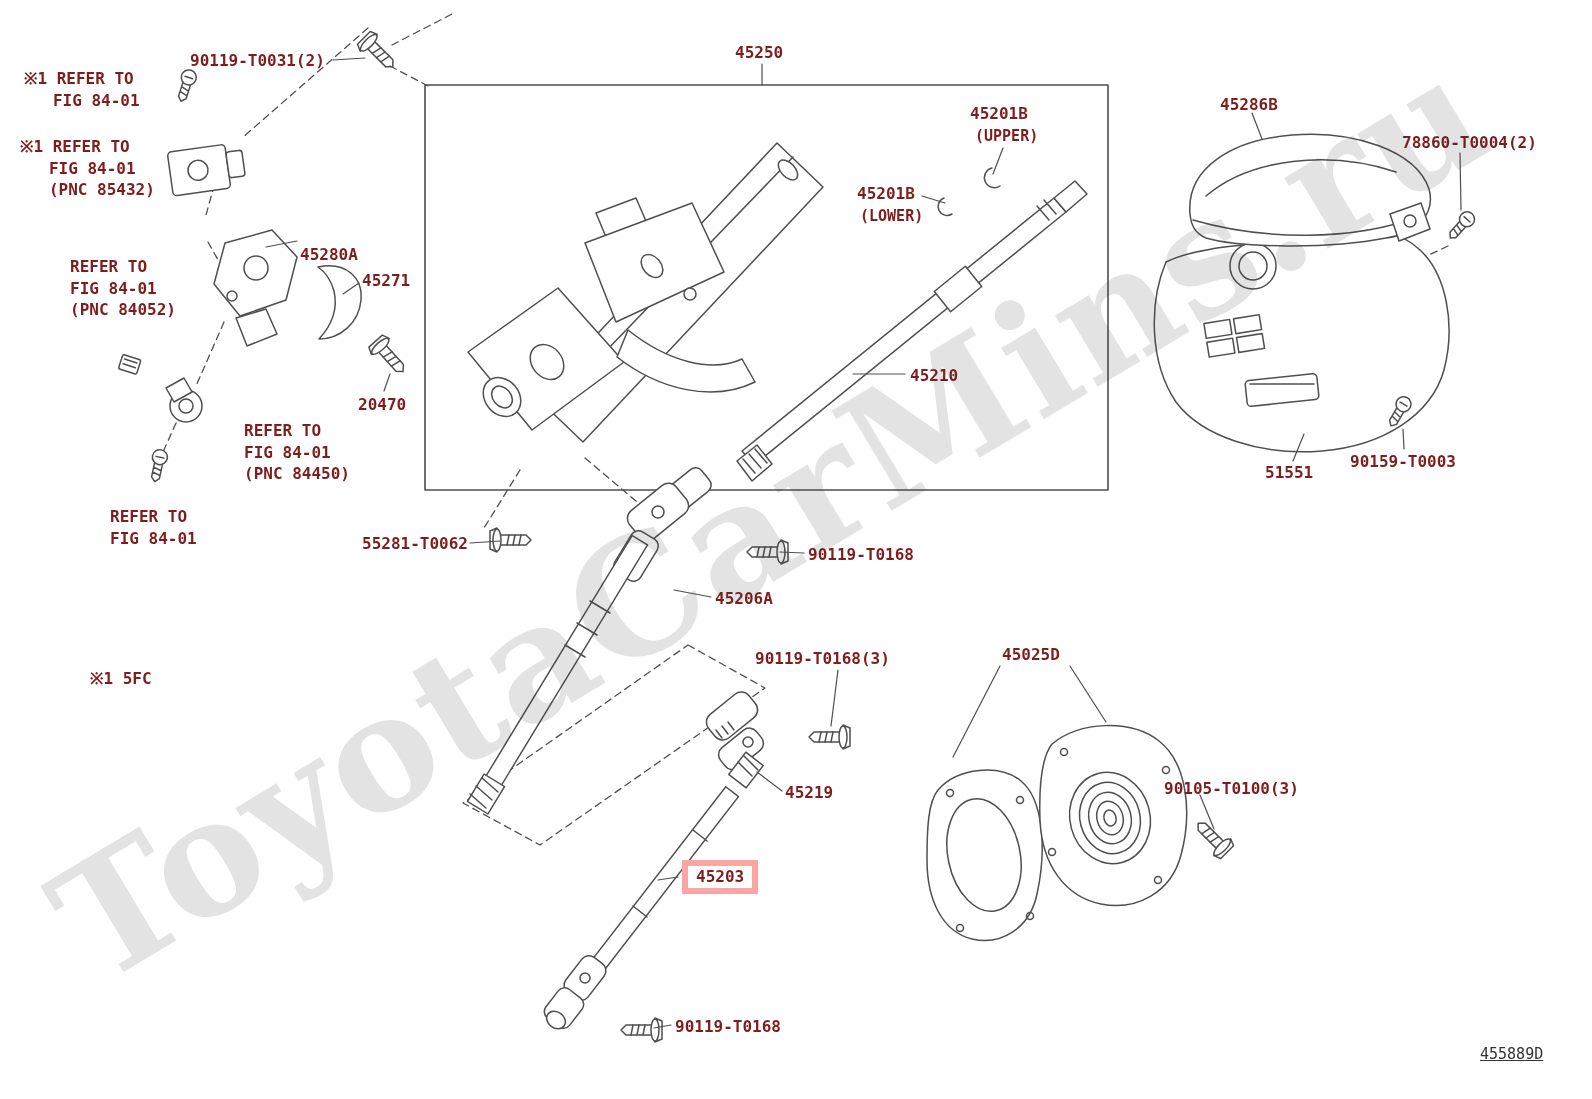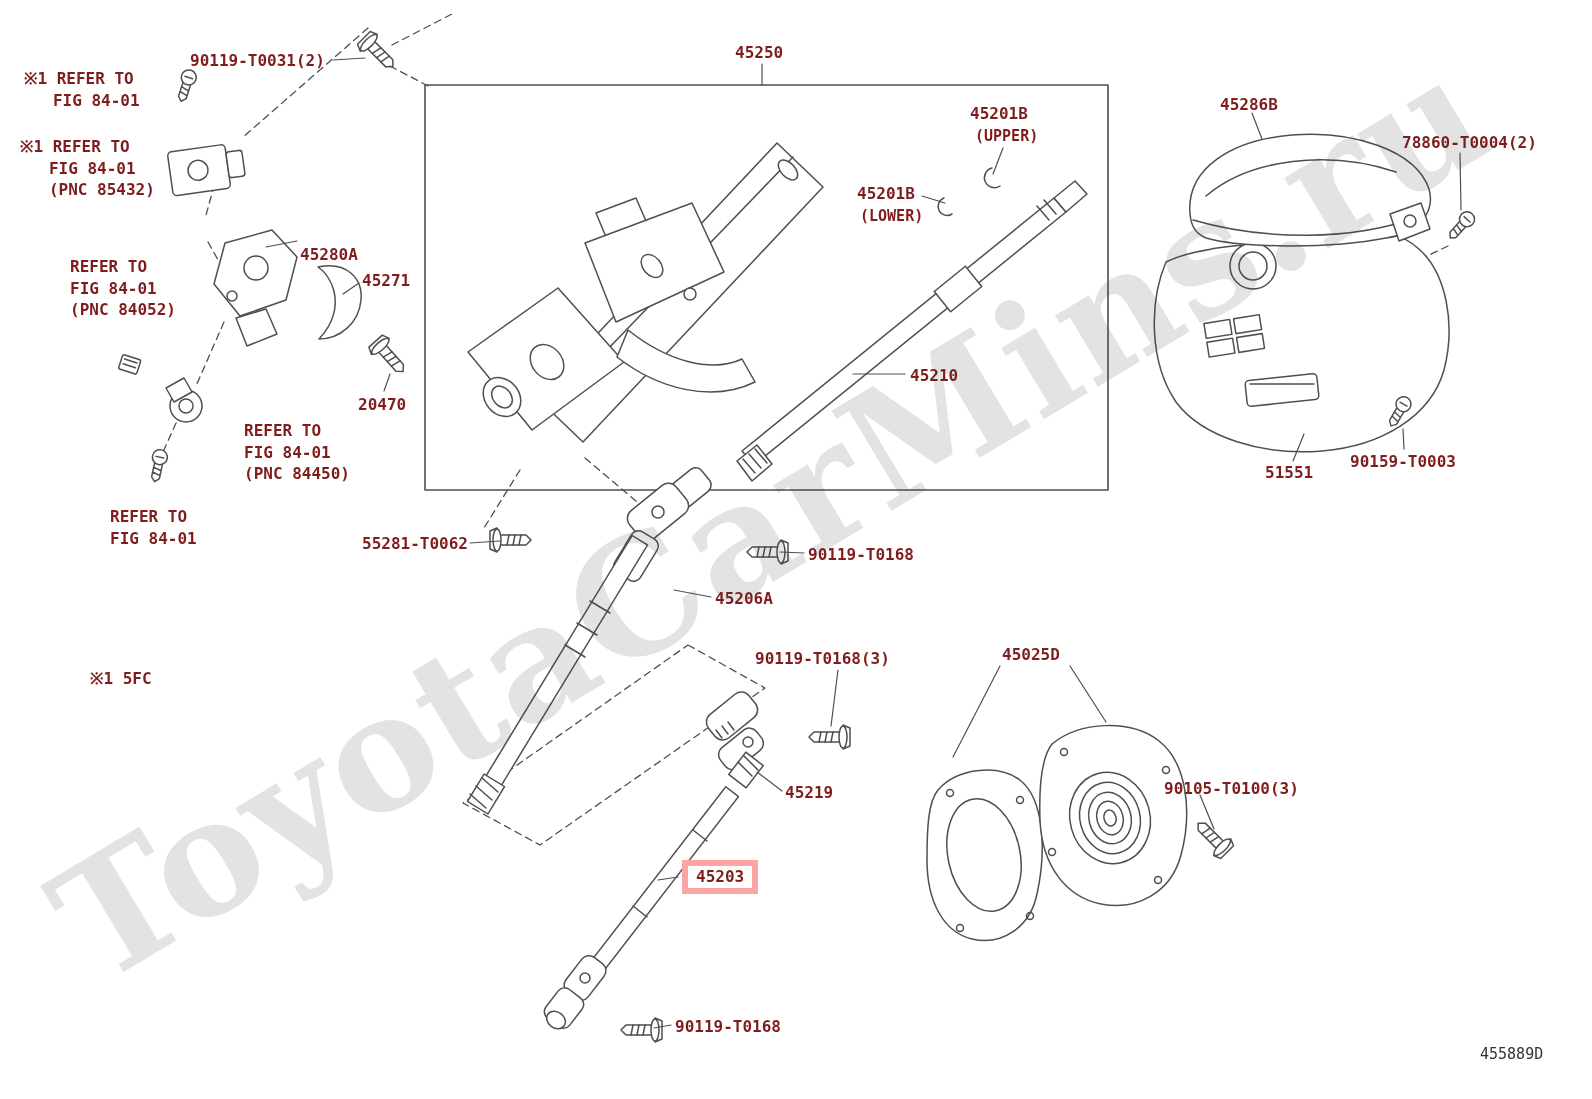--- a/index.html
+++ b/index.html
@@ -12,21 +12,21 @@
   }
   svg.art{position:absolute;left:0;top:0;z-index:1;}
   .lbl{
     position:absolute;
     font:bold 16px/1.35 "DejaVu Sans Mono","Liberation Mono",monospace;
     color:#7f1d1d;
     white-space:pre;
     z-index:4;
   }
   .sub{font-weight:bold;font-size:15px;}
-  .code{font-weight:normal;font-size:15px;color:#333;}
+  .code{font-weight:normal;font-size:15px;color:#333;text-decoration:underline;}
   .red-box{
     border:6px solid #fca5a5;
     padding:0 8px;
     background:#fff;
   }
   .watermark{
     position:absolute;
     left:70px;top:845px;
     transform:rotate(-31deg);
     transform-origin:0 50%;

